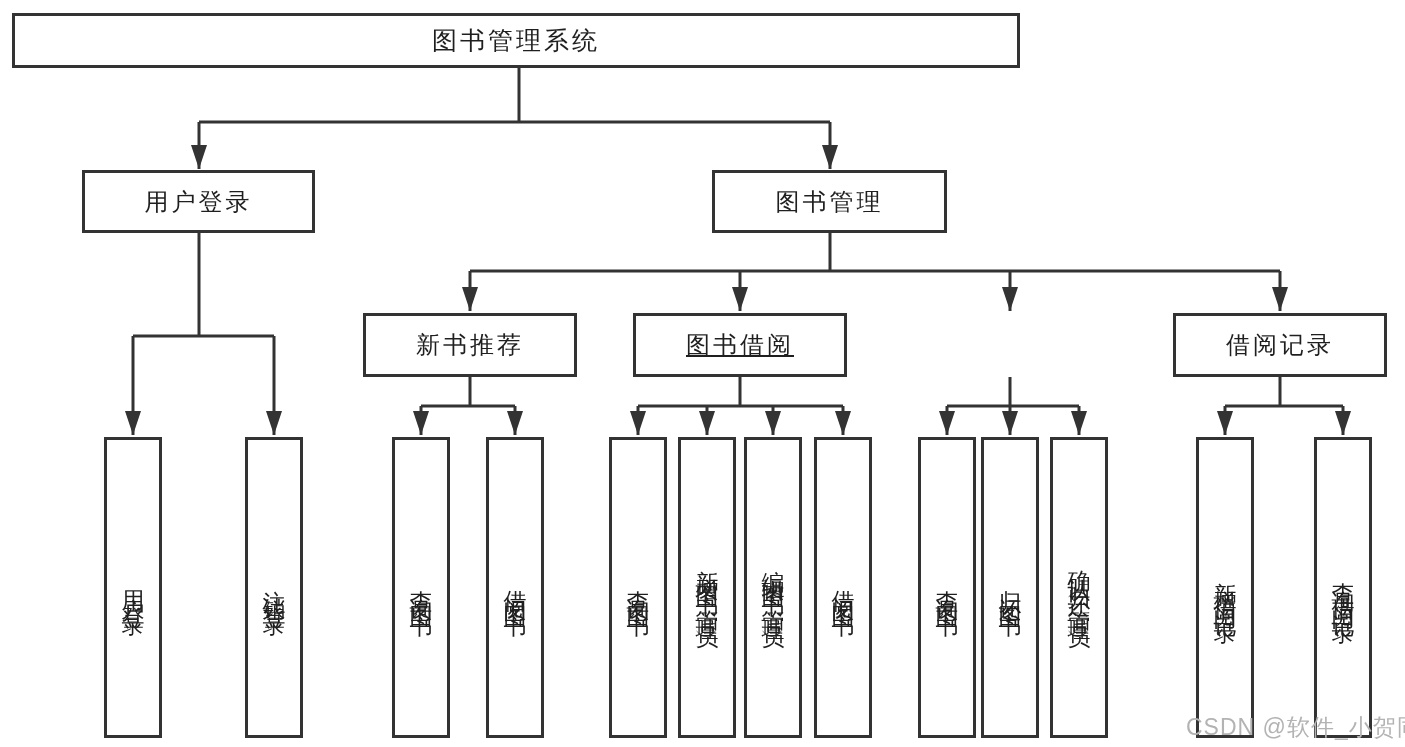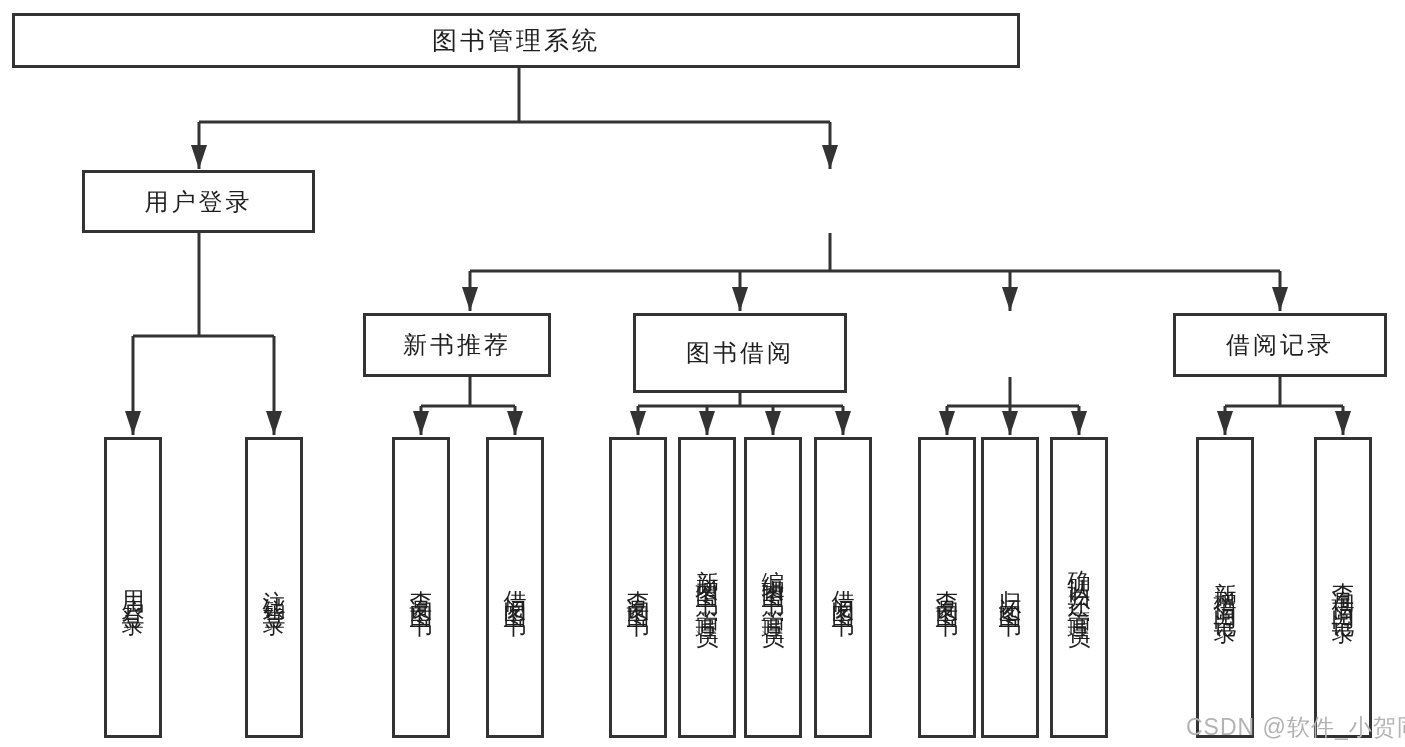--- a/index.html
+++ b/index.html
@@ -109,25 +109,28 @@
     <path d="M1343,406 V435" marker-end="url(#arrowhead)"></path>
   </svg>
 
   <div class="node h-node root-node" style="left:12px; top:13px; width:1008px; height:55px;">
     <span>图书管理系统</span>
   </div>
 
   <div class="node h-node" style="left:82px; top:170px; width:233px; height:63px;">
     <span>用户登录</span>
   </div>
+  <div class="node h-node" style="left:712px; top:170px; width:235px; height:63px;">
+    <span>图书管理</span>
+  </div>
 
-  <div class="node h-node" style="left:363px; top:313px; width:188px; height:64px;">
+  <div class="node h-node" style="left:363px; top:313px; width:214px; height:64px;">
     <span>新书推荐</span>
   </div>
-  <div class="node h-node" style="left:633px; top:313px; width:214px; height:80px;">
+  <div class="node h-node" style="left:633px; top:313px; width:214px; height:64px;text-decoration:underline;">
     <span>图书借阅</span>
   </div>
   <div class="node h-node" style="left:1173px; top:313px; width:214px; height:64px;">
     <span>借阅记录</span>
   </div>
 
   <div class="node leaf" style="left:104px; top:437px; width:58px; height:301px;">
     <span>用户登录</span>
   </div>
   <div class="node leaf" style="left:245px; top:437px; width:58px; height:301px;">

